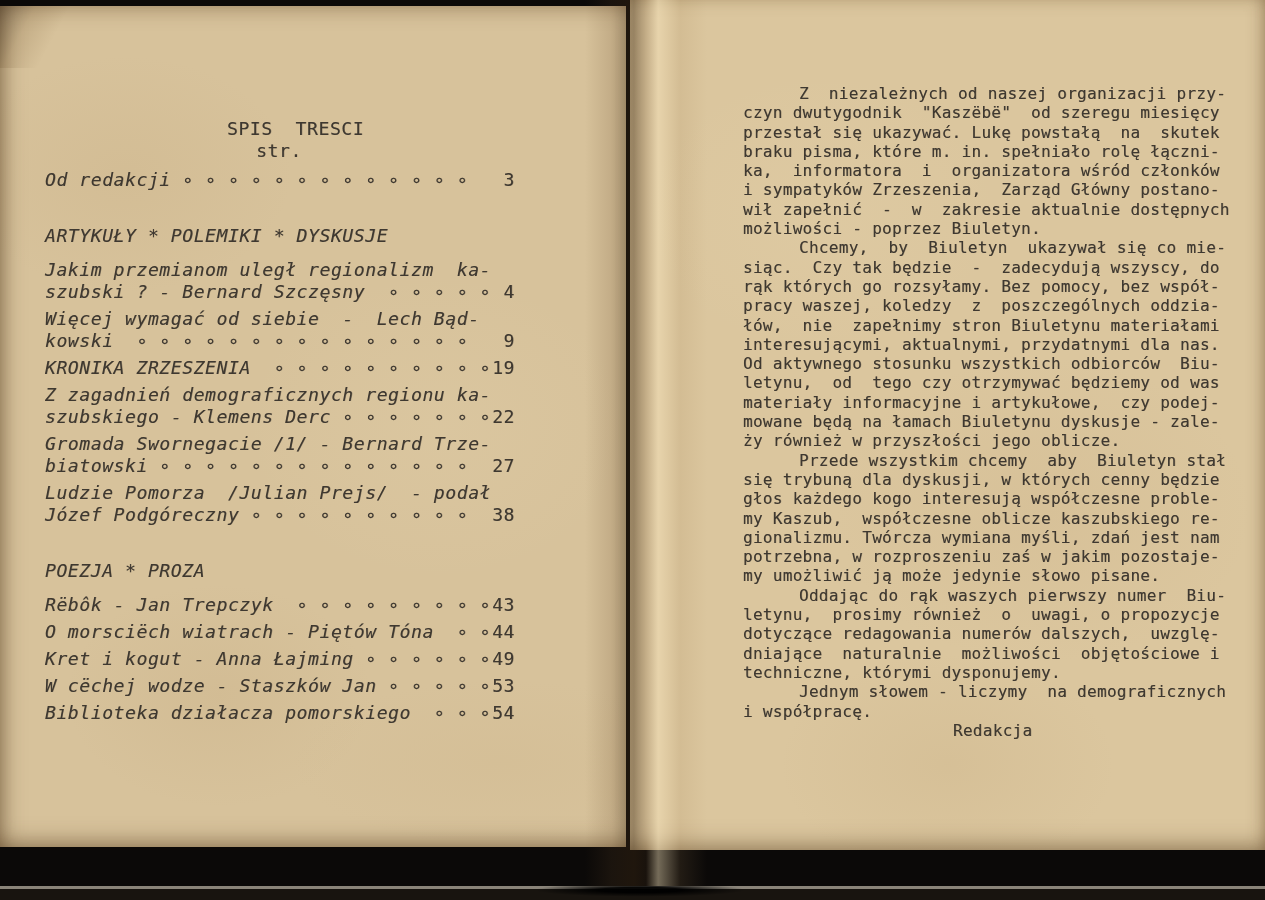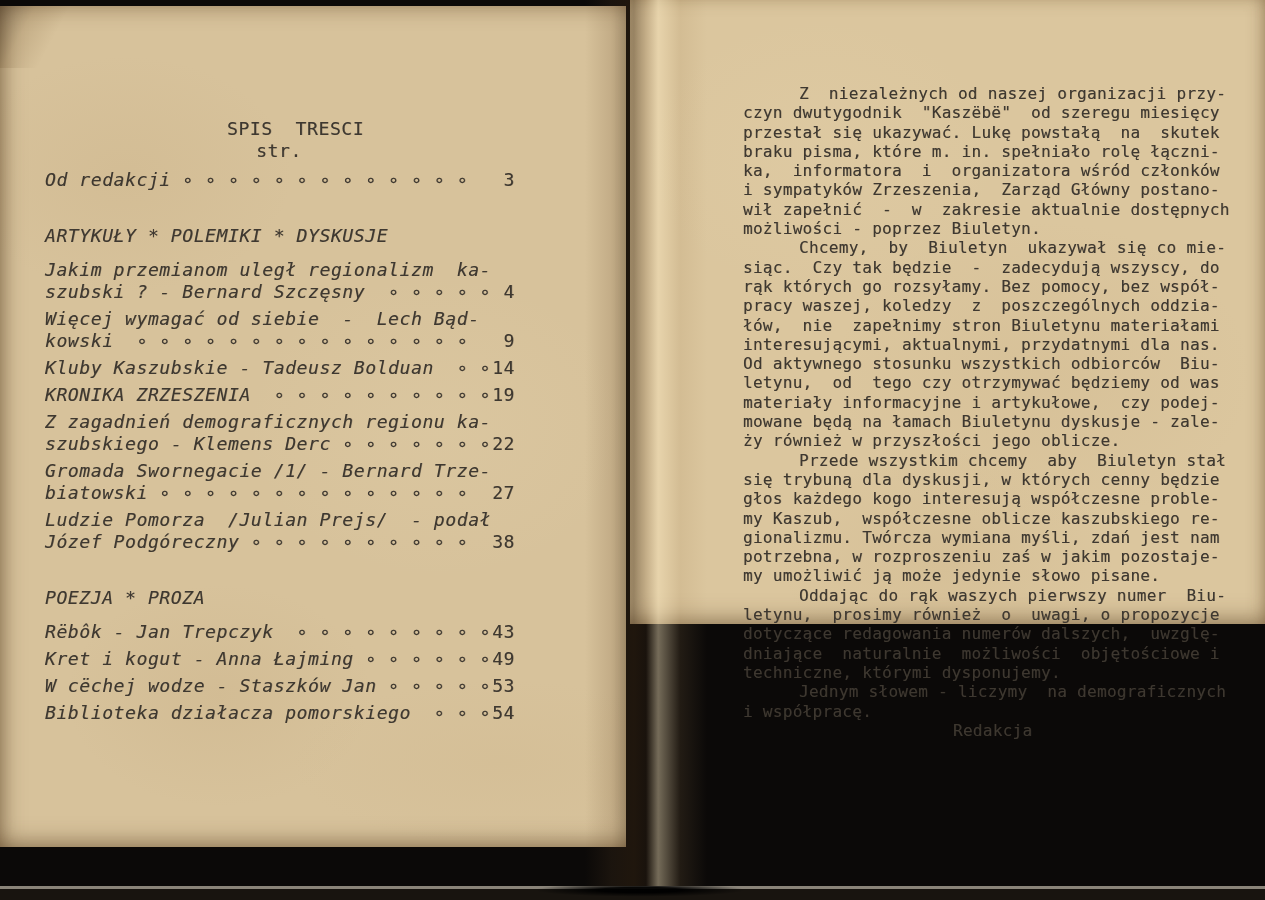--- a/index.html
+++ b/index.html
@@ -34,21 +34,21 @@
     box-shadow:
       inset 14px 0 22px -12px rgba(80,55,28,0.55),
       inset 0 -16px 22px -12px rgba(80,55,28,0.5),
       inset 0 14px 22px -14px rgba(80,55,28,0.4);
     padding: 112px 0 0 45px;
   }
   #right-page {
     left: 630px;
     top: 0;
     width: 635px;
-    height: 624px;
+    height: 850px;
     background-color: #dbc69e;
     background-image:
       radial-gradient(260px 200px at 30% 25%, rgba(240,224,186,0.12), transparent 70%),
       radial-gradient(300px 220px at 65% 60%, rgba(186,156,110,0.12), transparent 70%),
       radial-gradient(240px 160px at 50% 90%, rgba(176,146,100,0.12), transparent 70%);
     box-shadow:
       inset -10px 0 18px -10px rgba(90,62,32,0.45),
       inset 0 -16px 22px -12px rgba(80,55,28,0.5),
       inset 0 10px 18px -12px rgba(120,90,50,0.3);
     padding: 84px 15px 8px 113px;
@@ -169,24 +169,20 @@
             <div class="toc-text">Jakim przemianom uległ regionalizm  ka-
 szubski ? - Bernard Szczęsny  ∘ ∘ ∘ ∘ ∘</div>
             <div class="toc-page">4</div>
           </div>
           <div class="toc-row">
             <div class="toc-text">Więcej wymagać od siebie  -  Lech Bąd-
 kowski  ∘ ∘ ∘ ∘ ∘ ∘ ∘ ∘ ∘ ∘ ∘ ∘ ∘ ∘ ∘</div>
             <div class="toc-page">9</div>
           </div>
           <div class="toc-row">
-            <div class="toc-text">Kluby Kaszubskie - Tadeusz Bolduan  ∘ ∘</div>
-            <div class="toc-page">14</div>
-          </div>
-          <div class="toc-row">
             <div class="toc-text">KRONIKA ZRZESZENIA  ∘ ∘ ∘ ∘ ∘ ∘ ∘ ∘ ∘ ∘</div>
             <div class="toc-page">19</div>
           </div>
           <div class="toc-row">
             <div class="toc-text">Z zagadnień demograficznych regionu ka-
 szubskiego - Klemens Derc ∘ ∘ ∘ ∘ ∘ ∘ ∘</div>
             <div class="toc-page">22</div>
           </div>
           <div class="toc-row">
             <div class="toc-text">Gromada Swornegacie /1/ - Bernard Trze-
@@ -197,20 +193,24 @@
             <div class="toc-text">Ludzie Pomorza  /Julian Prejs/  - podał
 Józef Podgóreczny ∘ ∘ ∘ ∘ ∘ ∘ ∘ ∘ ∘ ∘</div>
             <div class="toc-page">38</div>
           </div>
           <div class="toc-row toc-section">
             <div class="toc-text">POEZJA * PROZA</div>
           </div>
           <div class="toc-row">
             <div class="toc-text">Rëbôk - Jan Trepczyk  ∘ ∘ ∘ ∘ ∘ ∘ ∘ ∘ ∘</div>
             <div class="toc-page">43</div>
+          </div>
+          <div class="toc-row">
+            <div class="toc-text">O morsciëch wiatrach - Piętów Tóna  ∘ ∘</div>
+            <div class="toc-page">44</div>
           </div>
           <div class="toc-row">
             <div class="toc-text">Kret i kogut - Anna Łajming ∘ ∘ ∘ ∘ ∘ ∘</div>
             <div class="toc-page">49</div>
           </div>
           <div class="toc-row">
             <div class="toc-text">W cëchej wodze - Staszków Jan ∘ ∘ ∘ ∘ ∘</div>
             <div class="toc-page">53</div>
           </div>
           <div class="toc-row">

